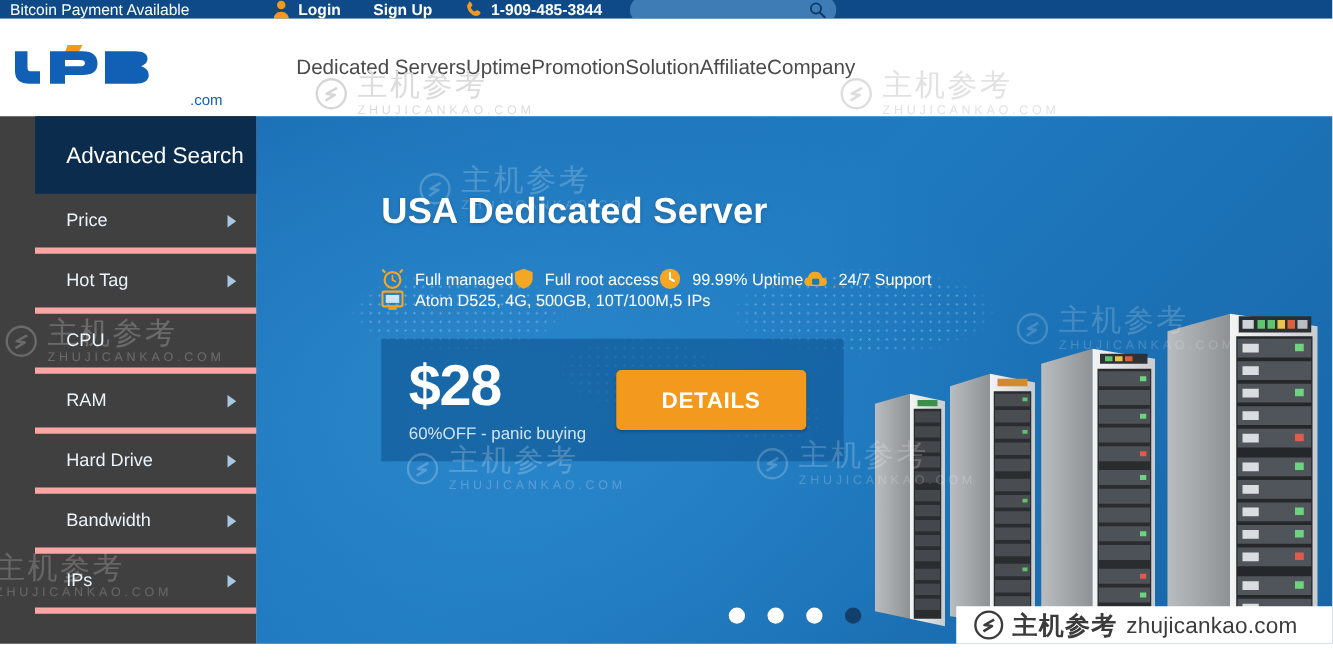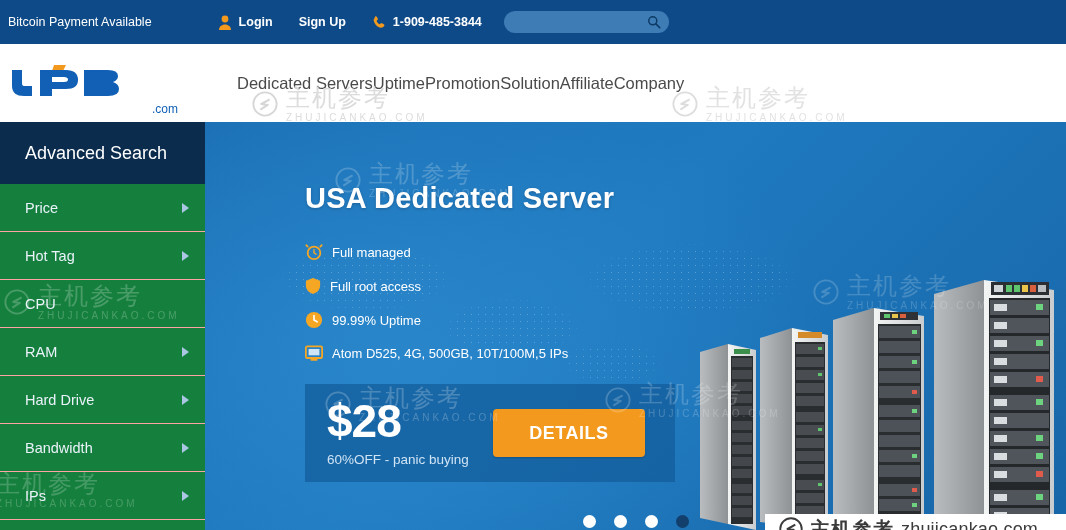--- a/index.html
+++ b/index.html
@@ -5,21 +5,21 @@
   * { margin:0; padding:0; box-sizing:border-box; }
   html, body {
     width:1066px; height:530px;
     overflow:hidden;
     font-family:"Liberation Sans", sans-serif;
     background:#ffffff;
   }
 
   
   .topbar {
-    height:44px; width:100%;
+    height:15px; width:100%;
     background:#0e4a87;
     display:flex; align-items:center;
     padding-left:8px;
     color:#ffffff; font-size:12.5px;
   }
   .topbar-spacer { width:66px; }
   .topbar-link {
     display:flex; align-items:center; gap:7px;
     color:#ffffff; text-decoration:none;
     font-size:12.5px; font-weight:bold;
@@ -88,37 +88,38 @@
   
   .body-area {
     position:relative;
     width:100%; height:422px;
     display:flex;
   }
 
   
   .sidebar {
     width:205px; height:100%;
-    background:#15803d;
+    background:#404040;
     position:relative; z-index:4;
     flex:0 0 205px;
+    padding-left:28px;
   }
   .sidebar-head {
     height:62px;
     background:#0b2c4d;
     display:flex; align-items:center;
     padding-left:25px;
     color:#ffffff; font-size:18px;
   }
   .side-item {
     height:48px;
     display:flex; align-items:center;
     padding:0 16px 0 25px;
     color:#eaf2fa; font-size:14.5px;
-    border-bottom:1px solid #fca5a5;
+    border-bottom:5px solid #fca5a5;
     cursor:pointer; position:relative;
   }
   .side-item:first-of-type { border-top:1px solid #1b5186; }
   .side-label { flex:1; }
   .side-arrow {
     width:0; height:0;
     border-left:7px solid #a9c6e2;
     border-top:5px solid transparent;
     border-bottom:5px solid transparent;
   }
@@ -155,22 +156,21 @@
     color:#ffffff; font-size:29px; font-weight:bold;
     letter-spacing:.2px; line-height:1;
     text-shadow:0 1px 3px rgba(0,20,45,.25);
   }
 
   
   .features {
     margin-top:30px;
     width:390px;
     display:grid;
-    grid-template-columns:1fr;
-    row-gap:16px;
+    grid-template-columns:1fr 1fr 1fr 1fr;
   }
   .feat {
     display:flex; align-items:center; gap:9px;
     color:#ffffff; font-size:13px; white-space:nowrap;
   }
   .feat-wide { grid-column:1 / -1; }
   .feat-ico { flex:0 0 auto; line-height:0; }
 
   
   .price-card {
@@ -614,20 +614,29 @@
         <div class="feat">
           <span class="feat-ico">
             <svg width="18" height="18" viewBox="0 0 20 20">
               <circle cx="10" cy="10" r="9" fill="#f5a623"></circle>
               <path d="M10 5 L10 10 L13.5 12" stroke="#ffffff" stroke-width="1.8" fill="none" stroke-linecap="round"></path>
             </svg>
           </span>
           <span>99.99% Uptime</span>
         </div>
 
+        <div class="feat">
+          <span class="feat-ico">
+            <svg width="19" height="16" viewBox="0 0 20 16">
+              <path d="M4 14 Q0.5 14 0.5 10.5 Q0.5 7.5 3.5 7 Q4.5 2 9.5 2 Q14.5 2 15.5 7 Q19.5 7.3 19.5 10.8 Q19.5 14 16 14 Z" fill="#f5a623"></path>
+              <rect x="7" y="8" width="6" height="5" rx="1" fill="#1e76bd"></rect>
+            </svg>
+          </span>
+          <span>24/7 Support</span>
+        </div>
 
         <div class="feat feat-wide">
           <span class="feat-ico">
             <svg width="18" height="17" viewBox="0 0 20 18">
               <rect x="1" y="1" width="18" height="13" rx="1.5" fill="none" stroke="#f5a623" stroke-width="2"></rect>
               <rect x="4" y="4" width="12" height="7" fill="#cfe4f5"></rect>
               <rect x="6" y="15" width="8" height="2" rx="1" fill="#f5a623"></rect>
             </svg>
           </span>
           <span>Atom D525, 4G, 500GB, 10T/100M,5 IPs</span>

